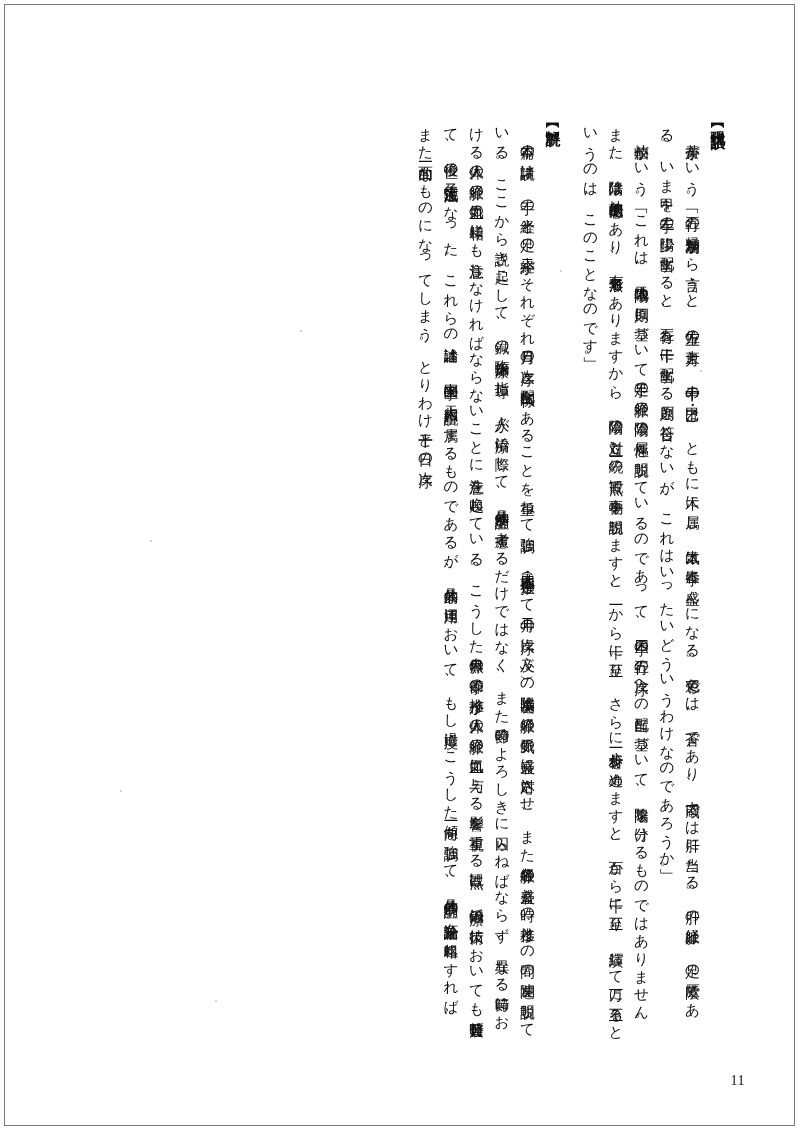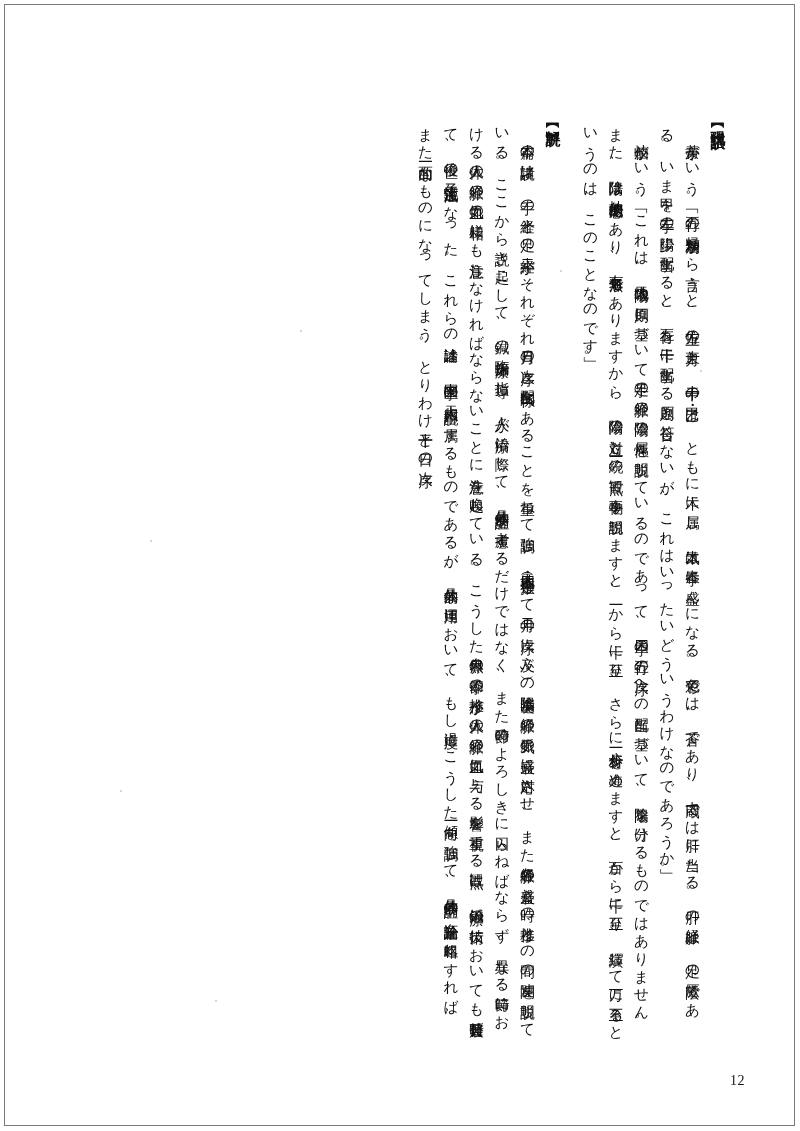--- a/index.html
+++ b/index.html
@@ -100,21 +100,21 @@
 
     <span class="gap"></span>
 
     <div class="section">
       <span class="heading">【解説】</span>
       <span class="para">本篇の諸説は、手の十経と足の十二経がそれぞれ日月の次序と配合関係にあることを重ねて強調し、天地・四季（類推して十二月の次序に及ぶ）の陰陽消長を経脈の脈気の盛衰に対応させ、また各経脈の盛衰と時の推移との間の連関を説明している。ここから説き起こして、鍼の臨床治療を指導し、人々が治療に際して、具体的病証を考慮するだけではなく、また時節のよろしきに囚らねばならず、異なる時節における人体の経脈の気血の様相にも注意しなければならないことに注意を喚起している。こうした自然界の季節の推移が人体の経脈の気血に与える影響を重視する観点は、鍼治療の技術においても暫時発展して、後世の子午流注鍼法となった。これらの論述は、中国医学の天人相応説に属するものであるが、具体的な運用において、もし過度にこうした一傾向を強調して、具体的病証の弁証論治を粗略にすれば、また一面的なものになってしまう。とりわけ十干と日の次序</span>
     </div>
 
   </div>
 
-  <div class="page-number">12</div>
+  <div class="page-number">11</div>
 
   <div class="speck" style="left:640px; top:560px;"></div>
   <div class="speck" style="left:700px; top:370px;"></div>
   <div class="speck" style="left:300px; top:330px;"></div>
   <div class="speck" style="left:215px; top:1000px;"></div>
   <div class="speck" style="left:150px; top:540px;"></div>
   <div class="speck" style="left:120px; top:790px;"></div>
   <div class="speck" style="left:480px; top:1010px;"></div>
   <div class="speck" style="left:560px; top:270px;"></div>
 

